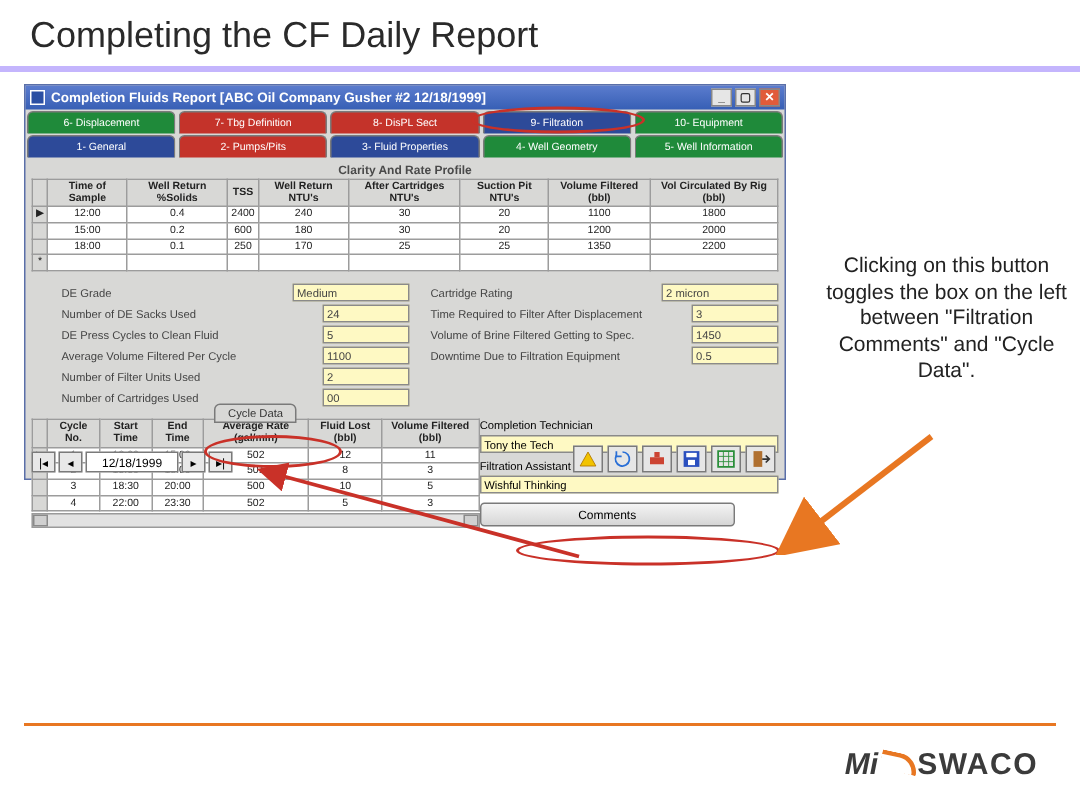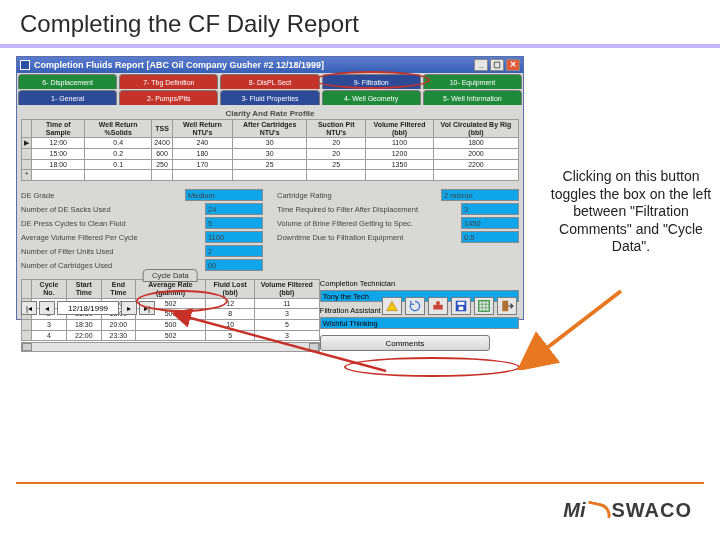--- a/index.html
+++ b/index.html
@@ -97,27 +97,28 @@
     line-height: 1.1;
   }
   table.grid th { background: #d8d8d6; font-weight: bold; }
   table.grid td.rowhdr { background: #d8d8d6; width: 10px; }
   .fields {
     display: flex;
     gap: 14px;
     margin-top: 6px;
     font-size: 7.5px;
     color: #444;
+    margin-left: 20px;
   }
   .fcol { flex: 1; }
   .frow { display: flex; align-items: center; margin: 2px 0; gap: 4px; }
   .frow label { flex: 1; white-space: nowrap; }
   .finput {
     border: 1px solid #8a8a8a;
-    background: #0ea5e9;
+    background: #fef9c3;
     height: 12px;
     width: 58px;
     font-size: 7.5px;
     padding: 0 2px;
     display: flex; align-items: center;
   }
   .finput.md { width: 78px; }
   .cyclebox {
     position: relative;
     margin-top: 6px;

